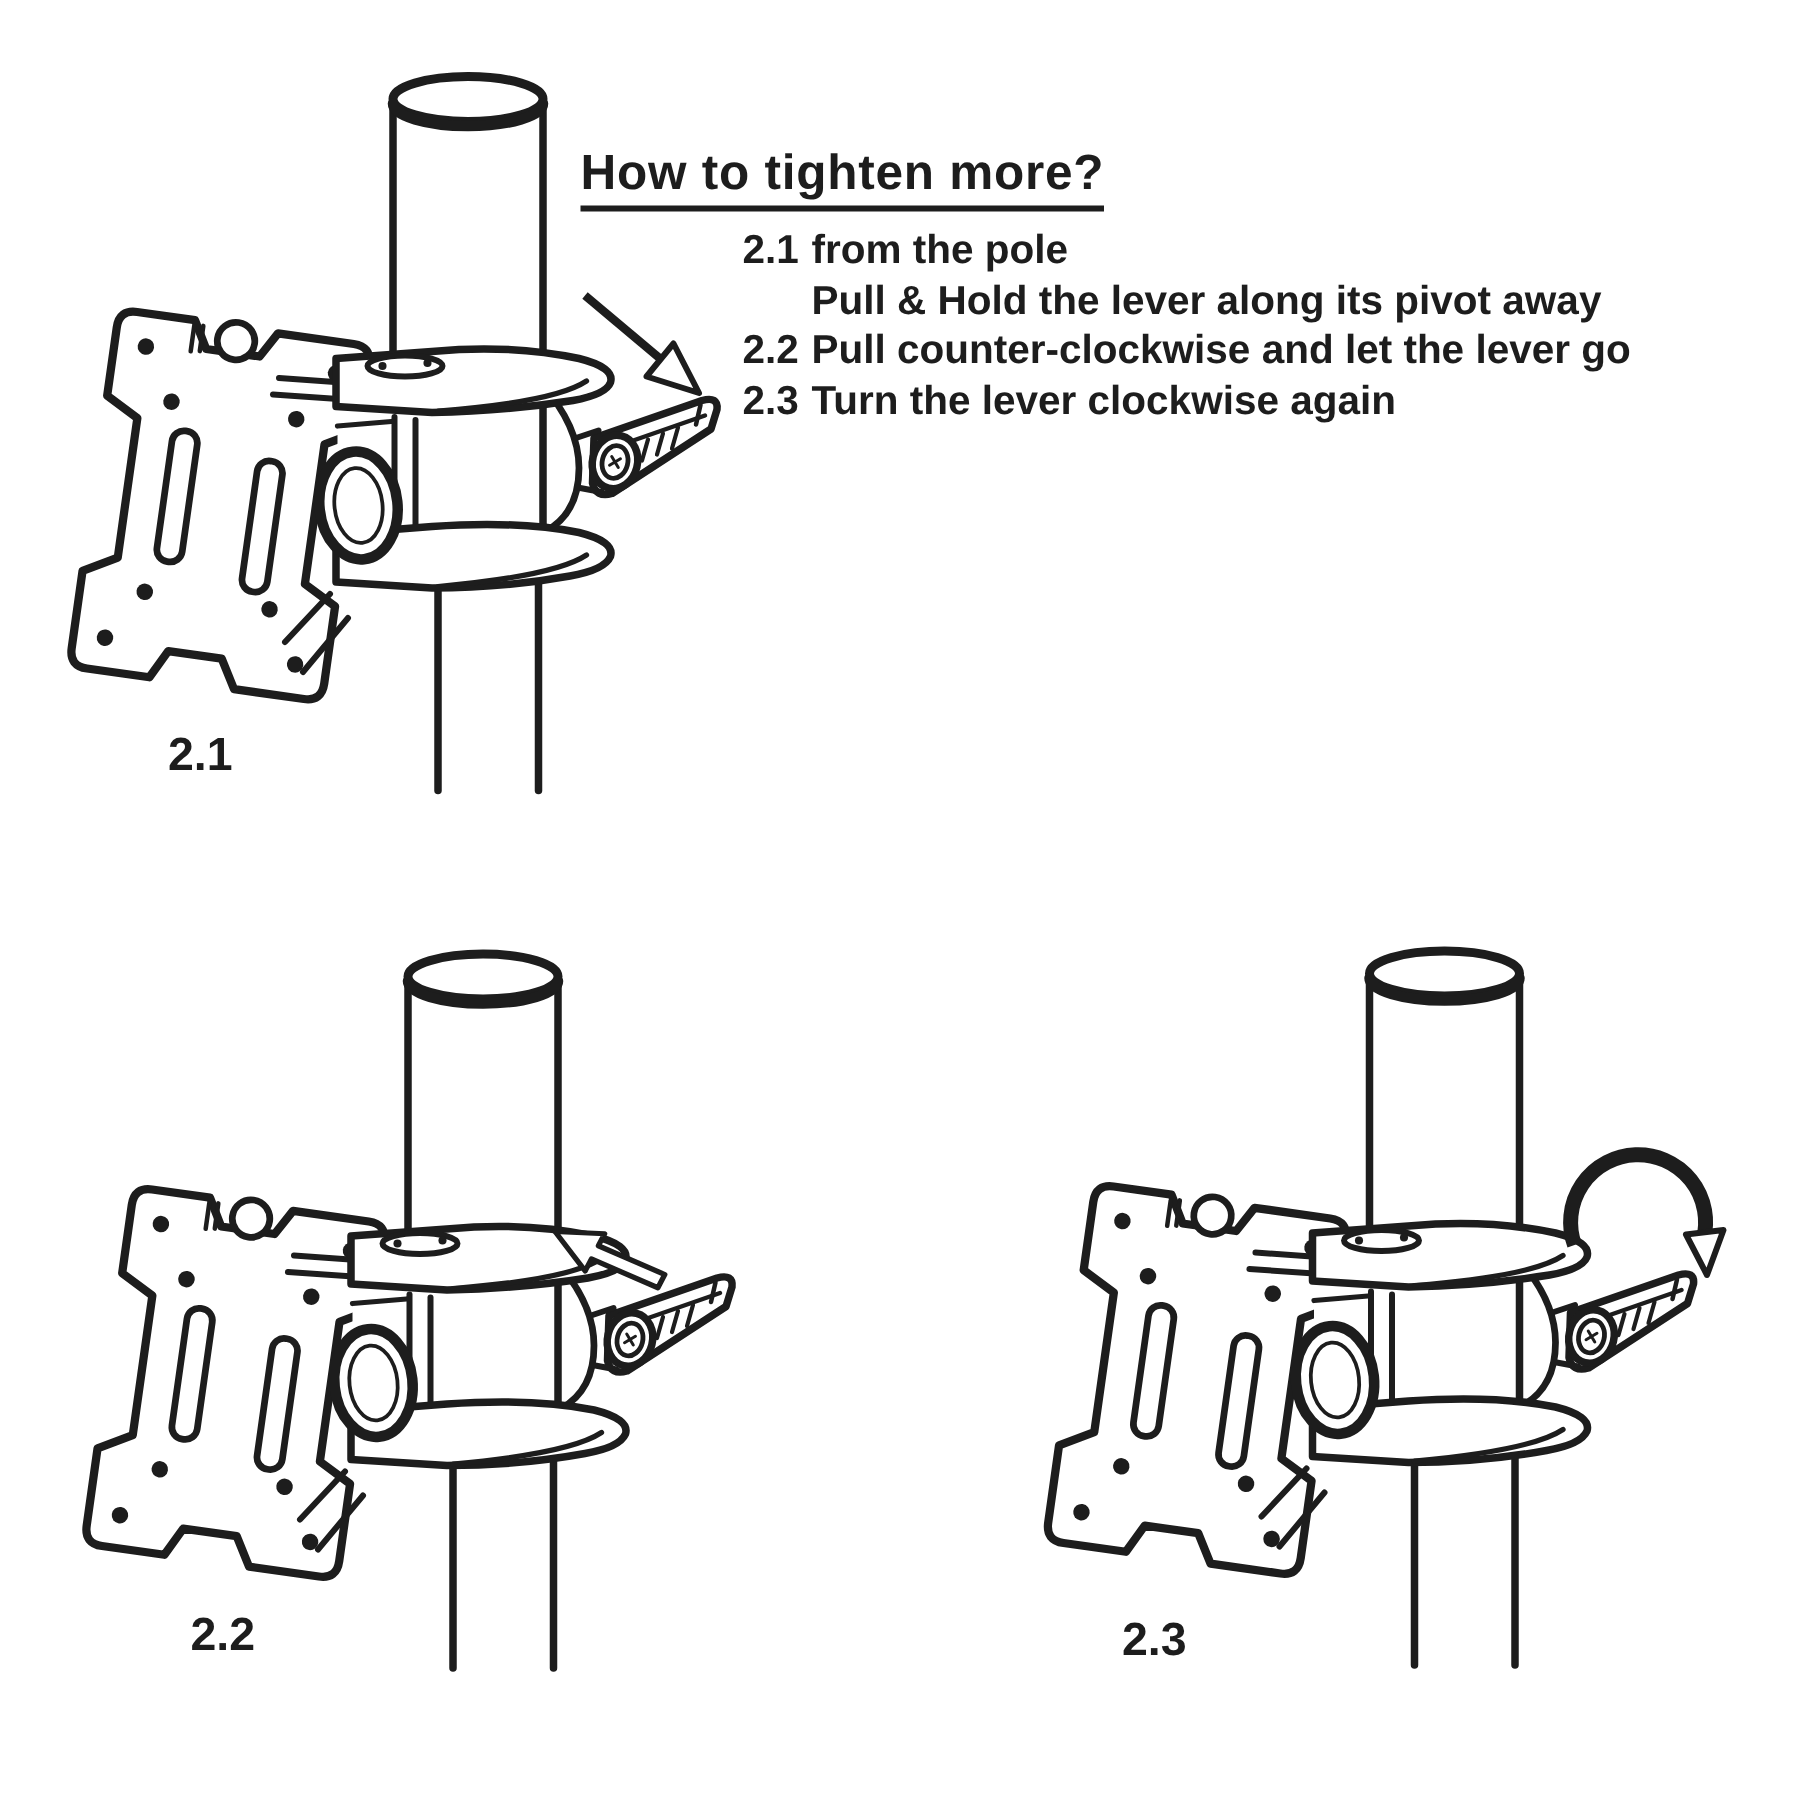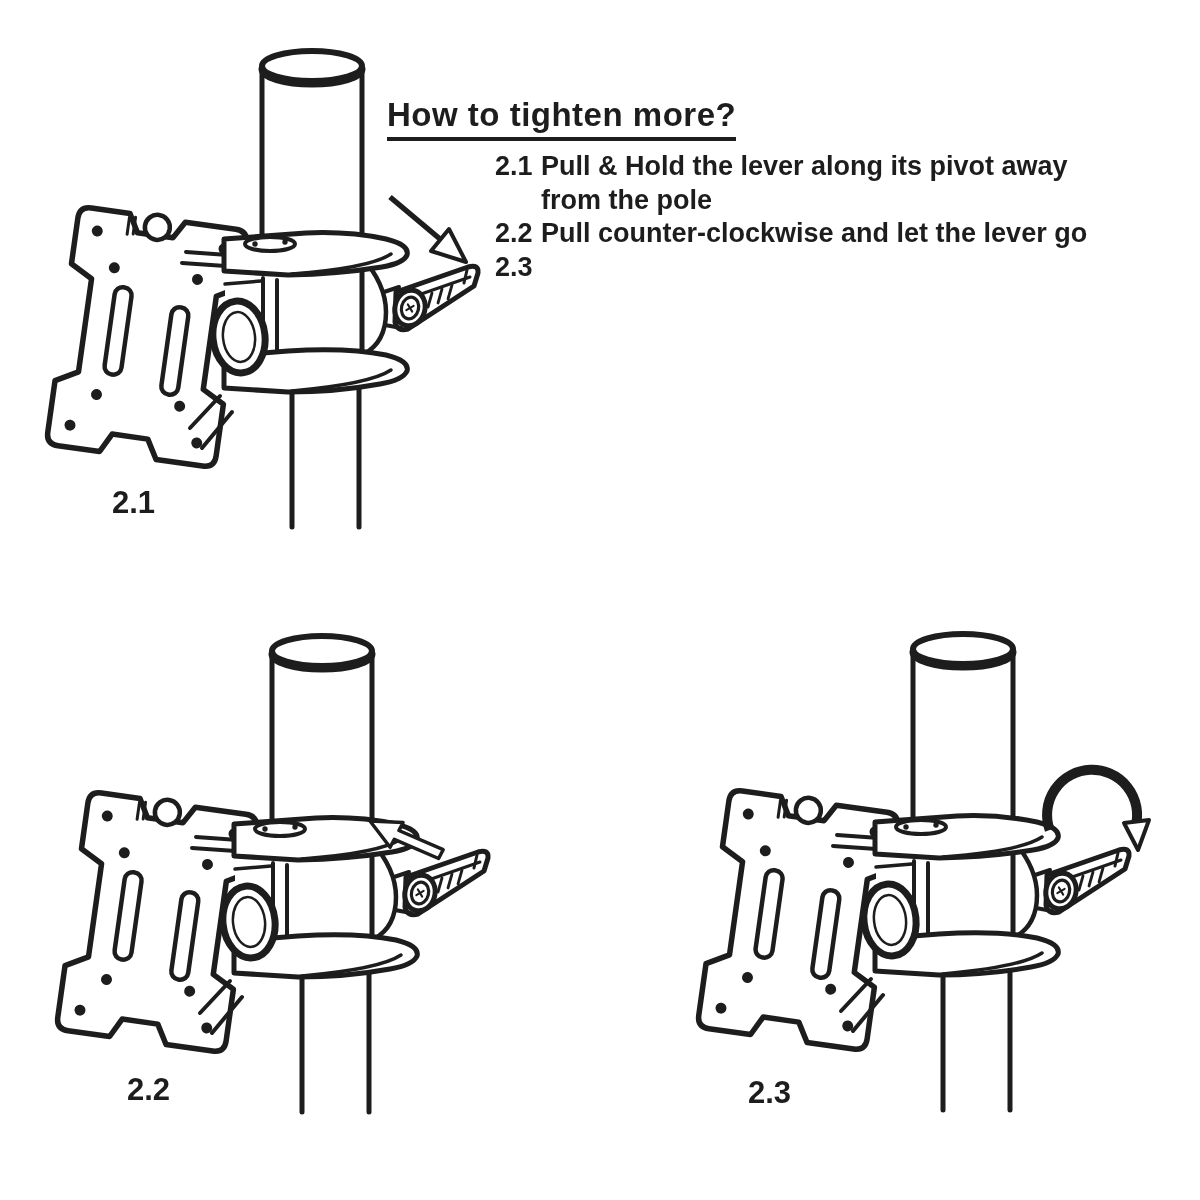--- a/index.html
+++ b/index.html
@@ -146,32 +146,35 @@
       <polygon class="fw" stroke-width="4" points="433,200 458,197 447,227"></polygon>
     </g>
   </svg>
 
   <div class="abs title" style="left:387px;top:97px">How to tighten more?</div>
 
   <div class="abs instructions" style="left:495px;top:150px">
     <div class="instr-item">
       <span class="num">2.1</span>
       <span class="text">
+        <div>from the pole</div>
         <div>Pull &amp; Hold the lever along its pivot away</div>
-        <div>from the pole</div>
       </span>
     </div>
     <div class="instr-item">
       <span class="num">2.2</span>
       <span class="text">
         <div>Pull counter-clockwise and let the lever go</div>
       </span>
     </div>
     <div class="instr-item">
       <span class="num">2.3</span>
+      <span class="text">
+        <div>Turn the lever clockwise again</div>
+      </span>
     </div>
   </div>
 
   <div class="abs panel-label" style="left:112px;top:486px">2.1</div>
   <div class="abs panel-label" style="left:127px;top:1073px">2.2</div>
   <div class="abs panel-label" style="left:748px;top:1076px">2.3</div>
 
 </div>
 
 </body></html>

